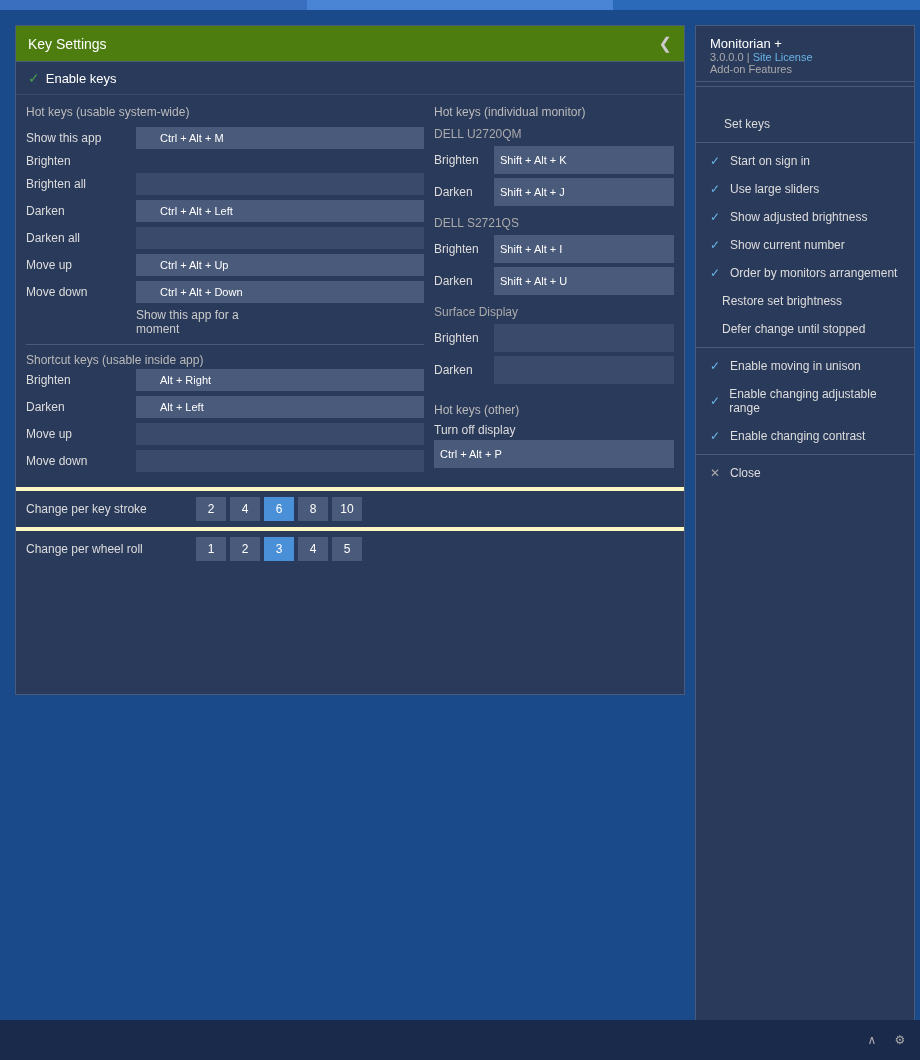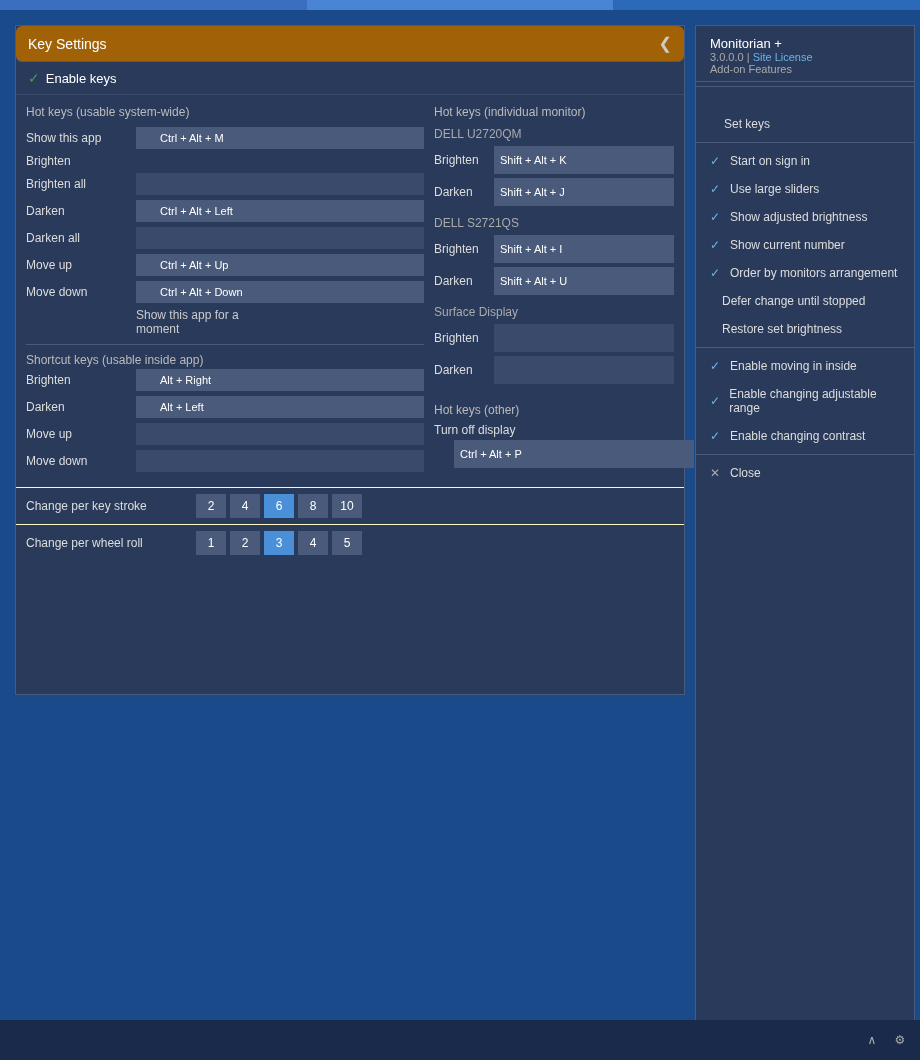--- a/index.html
+++ b/index.html
@@ -36,27 +36,26 @@
       width: 670px;
       background: #2a3a5a;
       border: 1px solid #4a5a7a;
       margin: 15px 0 0 15px;
       position: relative;
       height: 670px;
       flex-shrink: 0;
     }
 
     .panel-header {
-      background: #a16207;
+      background: #4d7c0f;
       padding: 8px 12px;
       display: flex;
       align-items: center;
       justify-content: space-between;
       border-bottom: 1px solid #4a5a7a;
-      border-radius: 6px;
     }
 
     .panel-title {
       font-size: 14px;
       font-weight: 400;
       color: #fff;
     }
 
     .close-btn {
       cursor: pointer;
@@ -136,21 +135,21 @@
       display: flex;
       align-items: center;
       margin-bottom: 5px;
     }
 
     
     .change-row {
       display: flex;
       align-items: center;
       padding: 6px 10px;
-      border-top: 1px solid #fef9c3;
+      border-top: 4px solid #fef9c3;
     }
 
     .change-label {
       font-size: 12px;
       color: #ddd;
       width: 170px;
     }
 
     .btn-group {
       display: flex;
@@ -421,21 +420,21 @@
           </div>
           <div class="monitor-hotkey-row">
             <span class="monitor-hotkey-label">Darken</span>
             <input class="monitor-hotkey-input empty" value="" readonly="" style="">
           </div>
         </div>
 
         <div class="hotkeys-other-label">Hot keys (other)</div>
         <div class="turn-off-row">
           <div class="turn-off-label">Turn off display</div>
-          <input class="monitor-hotkey-input" value="Ctrl + Alt + P" readonly="" style="width: 100%; margin-left: 20px;">
+          <input class="monitor-hotkey-input" value="Ctrl + Alt + P" readonly="" style="width: 100%;">
         </div>
       </div>
     </div>
 
     <div class="change-row">
       <span class="change-label">Change per key stroke</span>
       <div class="btn-group">
         <button class="num-btn">2</button>
         <button class="num-btn">4</button>
         <button class="num-btn active">6</button>
@@ -496,32 +495,32 @@
       <span class="check-icon">✓</span>
       <span>Show current number</span>
     </div>
 
     <div class="menu-item checked">
       <span class="check-icon">✓</span>
       <span>Order by monitors arrangement</span>
     </div>
 
     <div class="menu-item no-check">
+      <span>Restore set brightness</span>
+    </div>
+
+    <div class="menu-item no-check">
       <span>Defer change until stopped</span>
     </div>
 
-    <div class="menu-item no-check">
-      <span>Restore set brightness</span>
-    </div>
-
     <hr class="menu-divider">
 
     <div class="menu-item checked">
       <span class="check-icon">✓</span>
-      <span>Enable moving in inside</span>
+      <span>Enable moving in unison</span>
     </div>
 
     <div class="menu-item checked">
       <span class="check-icon">✓</span>
       <span>Enable changing adjustable range</span>
     </div>
 
     <div class="menu-item checked">
       <span class="check-icon">✓</span>
       <span>Enable changing contrast</span>

